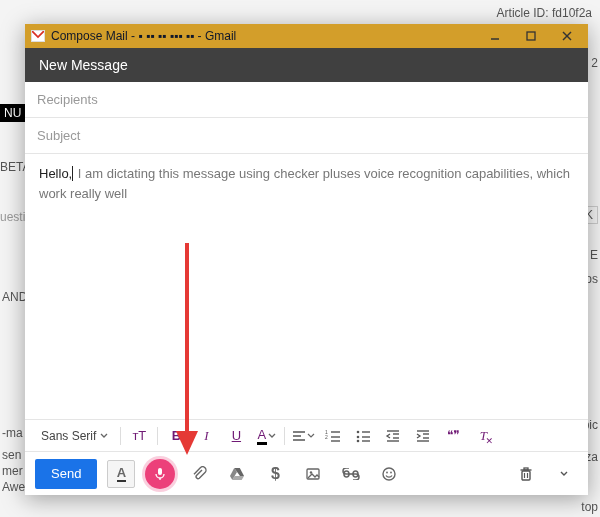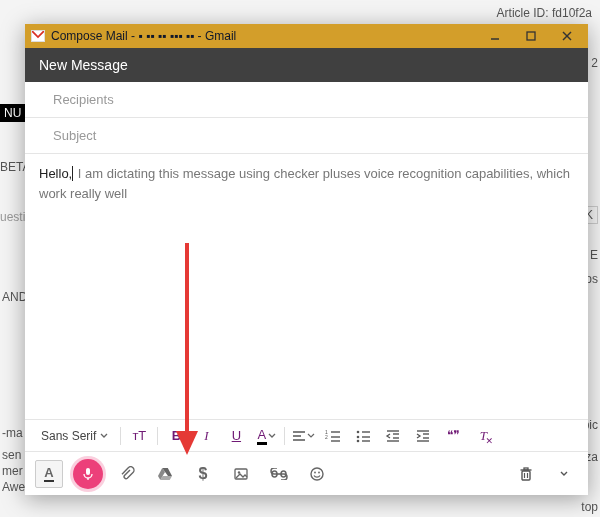--- a/index.html
+++ b/index.html
@@ -20,21 +20,21 @@
   .titlebar .gmail-glyph svg { position:absolute; inset:0; }
   .titlebar .spacer { flex: 1; }
   .titlebar .ctrl { width: 30px; height: 100%; display: flex; align-items: center; justify-content: center; cursor: pointer; }
   .titlebar .ctrl svg { display:block; }
 
   .header {
     height: 34px; background: #404040; color: #fff; display: flex; align-items: center; padding: 0 14px; font-size: 14px; font-weight: 500;
   }
 
   .field-row {
-    border-bottom: 1px solid #e5e5e5; padding: 10px 28px; color: #999; font-size: 13px;
+    border-bottom: 1px solid #e5e5e5; padding: 10px 12px; color: #999; font-size: 13px;
   }
   .field-row input {
     border: none; outline: none; width: 100%; font-size: 13px; color: #222;
   }
   .field-row input::placeholder { color: #999; }
 
   .body-area {
     flex: 1; padding: 10px 14px; font-size: 13px; line-height: 1.5; color: #777; overflow: auto;
   }
   .body-area .typed { color: #222; }
@@ -204,20 +204,21 @@
           <line x1="2" y1="12" x2="14" y2="12" stroke="#555" stroke-width="1.4"></line>
         </svg>
     </div>
     <div class="fbtn" style="font-family:Georgia,serif; font-size:12px;">❝❞</div>
     <div class="fbtn ital">
       <span style="position:relative;"><span style="font-style:italic">T</span><span style="position:absolute; right:-6px; bottom:-2px; font-size:9px; font-style:normal;">✕</span></span>
     </div>
   </div>
 
   <div class="action-bar">
+    <button class="send-btn">Send</button>
     <div class="tool box">
       <span style="border-bottom:2px solid #333; font-weight:600;">A</span>
     </div>
     <div class="tool mic">
       <svg width="14" height="14" viewBox="0 0 14 14">
           <rect x="5" y="1" width="4" height="7" rx="2" fill="#fff"></rect>
           <path d="M3 7a4 4 0 0 0 8 0" fill="none" stroke="#fff" stroke-width="1.3"></path>
           <line x1="7" y1="11" x2="7" y2="13" stroke="#fff" stroke-width="1.3"></line>
         </svg>
     </div>

